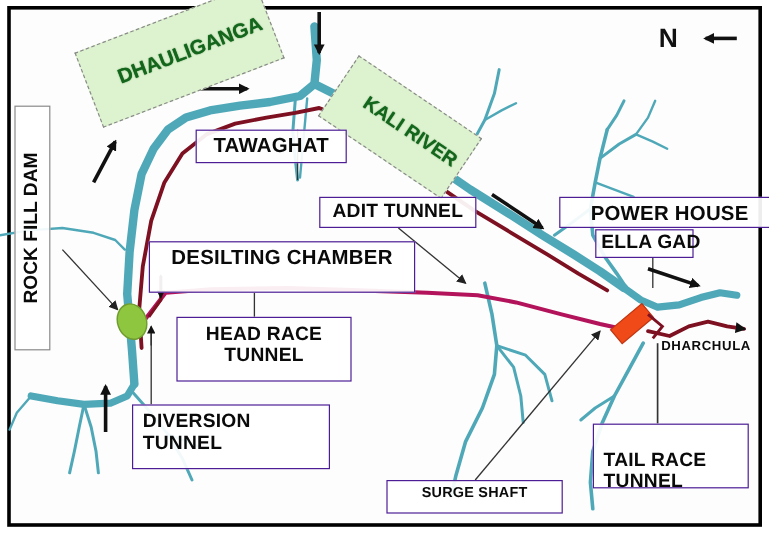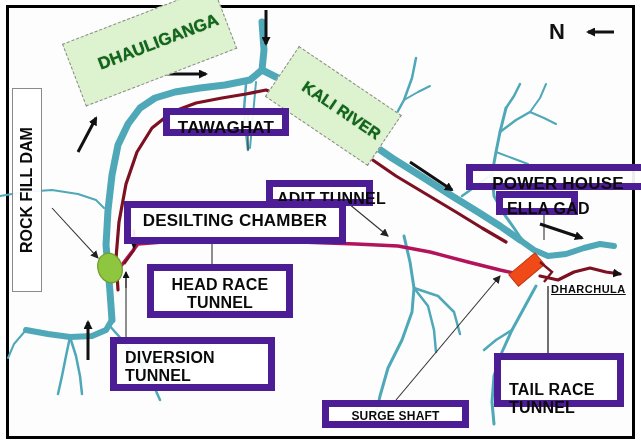--- a/index.html
+++ b/index.html
@@ -28,21 +28,21 @@
   #map-svg {
     position: absolute;
     left: 0;
     top: 0;
     width: 641px;
     height: 446px;
   }
   .label-box {
     position: absolute;
     background: rgba(255,255,255,0.93);
-    border: 7px solid #4c1d95;
+    border: 1px solid #4c1d95;
     color: #0a0a0a;
     font-weight: bold;
     letter-spacing: 0.2px;
     white-space: pre;
     text-align: center;
     line-height: 1.12;
     padding: 1px 4px 2px 4px;
     box-sizing: border-box;
   }
   .river-label {
@@ -55,21 +55,20 @@
     white-space: pre;
     padding: 2px 7px 3px 7px;
     box-sizing: border-box;
     text-shadow: 0 0 1px #14661c;
   }
   .plain-label {
     position: absolute;
     color: #0b0b0b;
     font-weight: bold;
     white-space: pre;
-    text-decoration: underline;
   }
   .vert-label {
     position: absolute;
     background: rgba(255,255,255,0.93);
     border: 1px solid #8a8a8a;
     color: #0a0a0a;
     font-weight: bold;
     box-sizing: border-box;
     display: flex;
     align-items: center;
@@ -200,21 +199,21 @@
   <div class="river-label" style="left:299px; top:46px; font-size:16px; transform:rotate(34deg); transform-origin: 0 0;">
     <span>KALI RIVER</span>
   </div>
 
   <div class="vert-label" style="left:12px; top:88px; width:30px; height:204px; font-size:16px;">
     <span>ROCK FILL DAM</span>
   </div>
 
   <div class="label-box" style="left:163px; top:108px; width:126px; height:28px; font-size:17px; padding-top:3px;">TAWAGHAT</div>
 
-  <div class="label-box" style="left:266px; top:164px; width:107px; height:26px; font-size:16px; padding-top:3px;margin-top:16px;">ADIT TUNNEL</div>
+  <div class="label-box" style="left:266px; top:164px; width:131px; height:26px; font-size:16px; padding-top:3px;">ADIT TUNNEL</div>
 
   <div class="label-box" style="left:466px; top:164px; width:184px; height:26px; font-size:17px; padding-top:3px;">POWER HOUSE</div>
 
   <div class="label-box" style="left:496px; top:191px; width:82px; height:24px; font-size:16px; padding-top:2px;">ELLA GAD</div>
 
   <div class="label-box" style="left:124px; top:201px; width:222px; height:43px; font-size:17px; padding-top:3px;">DESILTING CHAMBER</div>
 
   <div class="label-box" style="left:147px; top:264px; width:146px; height:54px; font-size:16px; padding-top:5px;">HEAD RACE
 TUNNEL</div>
 

